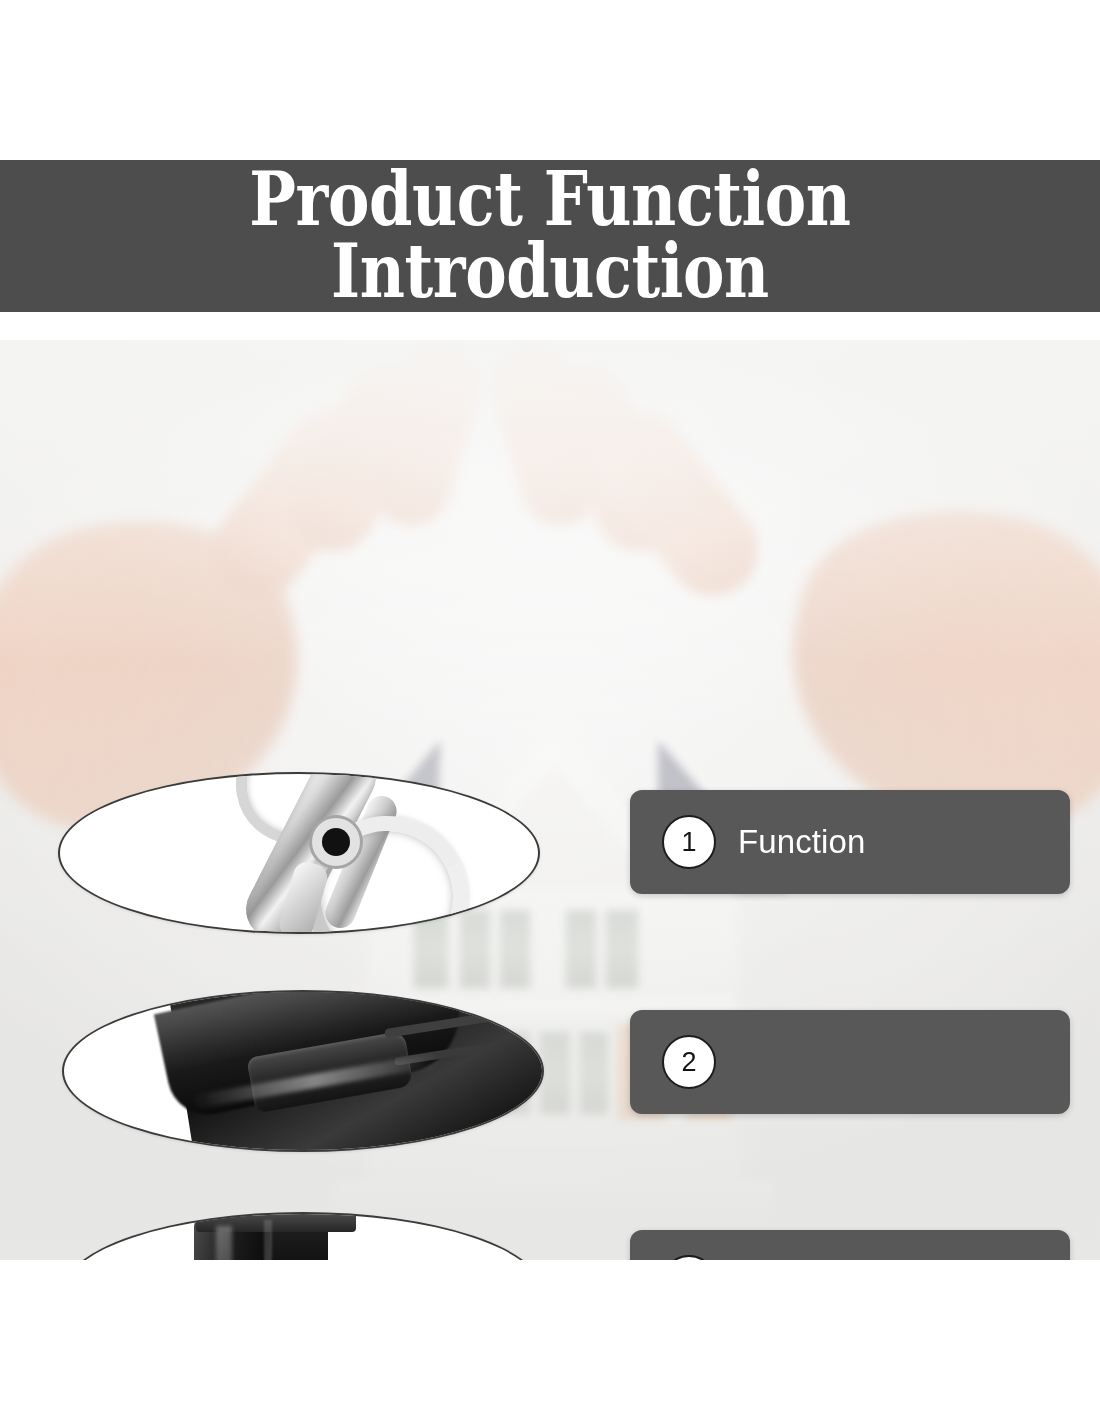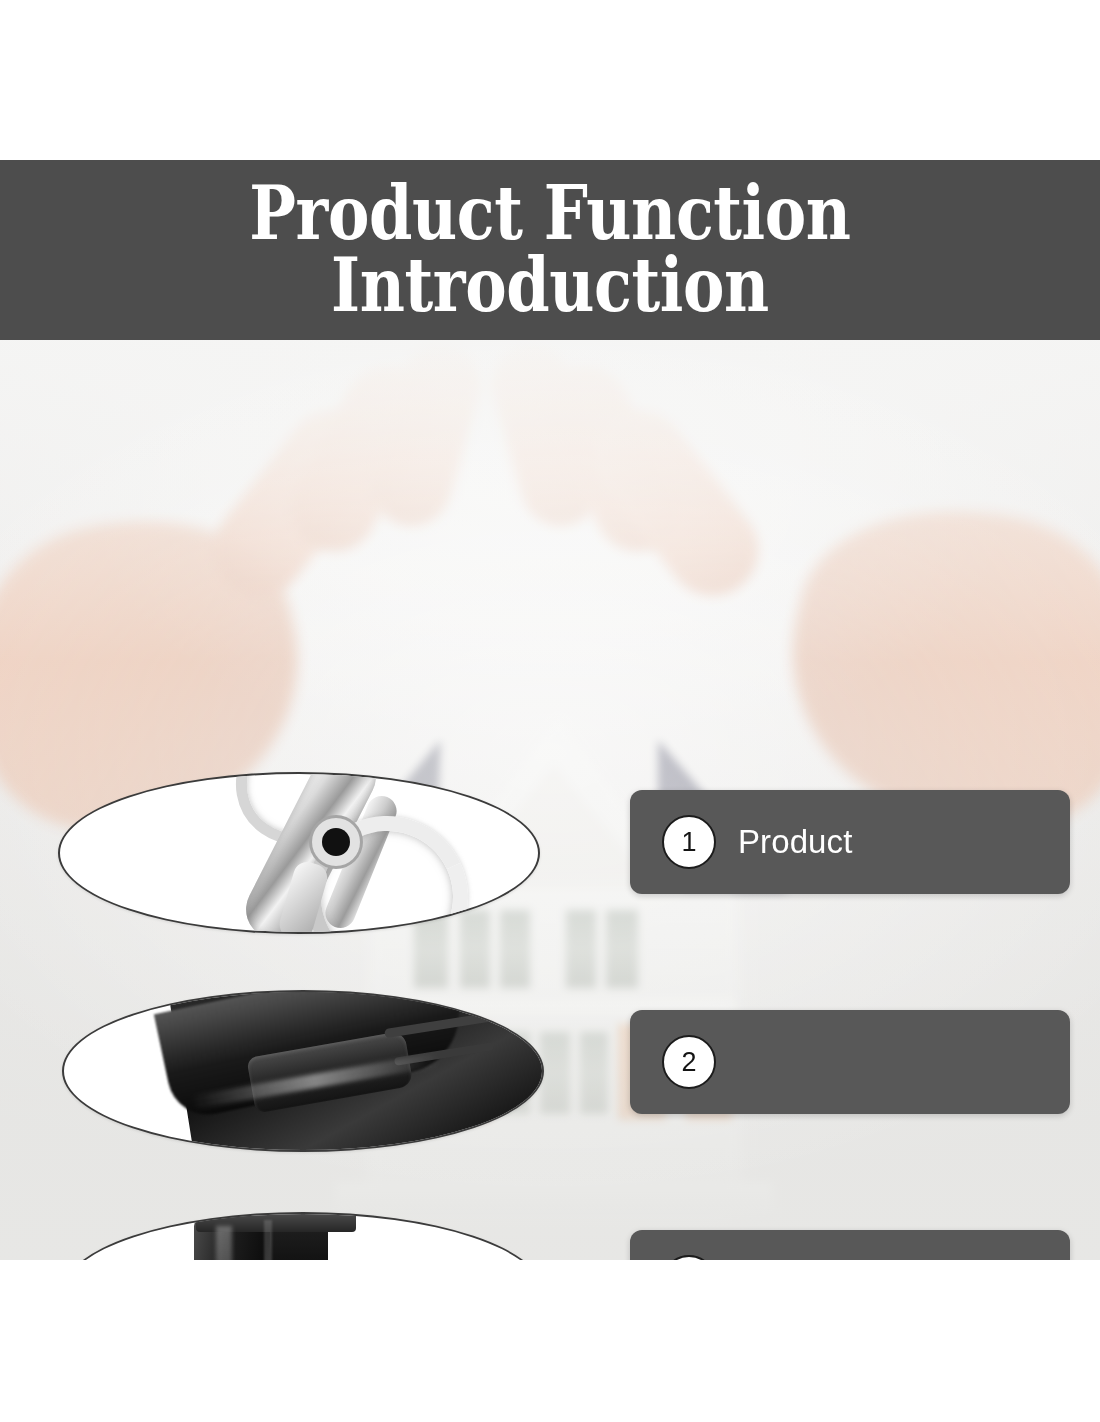--- a/index.html
+++ b/index.html
@@ -25,21 +25,21 @@
     position: absolute;
     left: 0; top: 0;
     width: 1100px; height: 160px;
     background: #ffffff;
   }
 
   
   .header-band {
     position: absolute;
     left: 0; top: 160px;
-    width: 1100px; height: 180px;
+    width: 1100px; height: 152px;
     background: #4d4d4d;
     display: flex;
     align-items: center;
     justify-content: center;
   }
   .header-title {
     color: #ffffff;
     font-family: "DejaVu Serif", "Liberation Serif", serif;
     font-weight: bold;
     font-size: 74px;
@@ -499,21 +499,21 @@
 
         <div class="noz-top-face"></div>
 
         <div class="noz-edge"></div>
         <div class="noz-hl"></div>
       </div>
     </div>
 
     <div class="bar bar-1">
       <div class="badge">1</div>
-      <div class="bar-text">Product</div>
+      <div class="bar-text">Function</div>
     </div>
 
     <div class="bar bar-2">
       <div class="badge">2</div>
     </div>
 
     <div class="bar bar-3">
       <div class="badge">3</div>
 
     </div>

